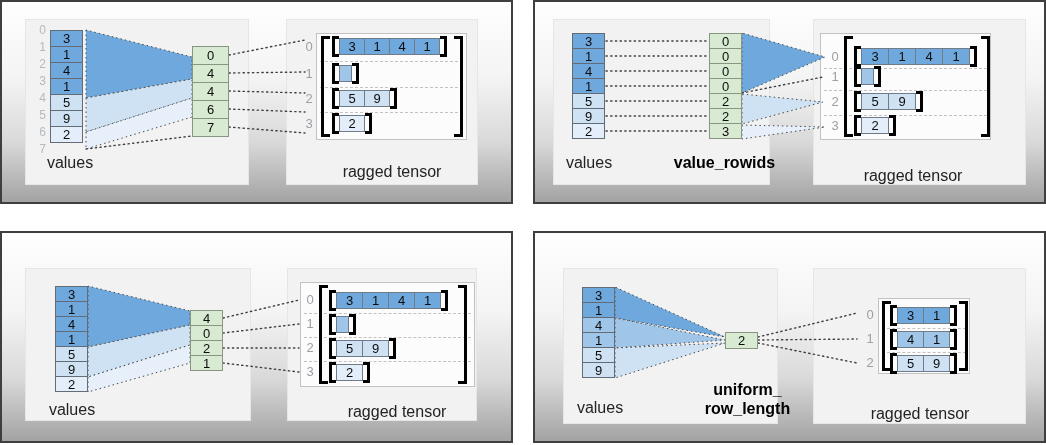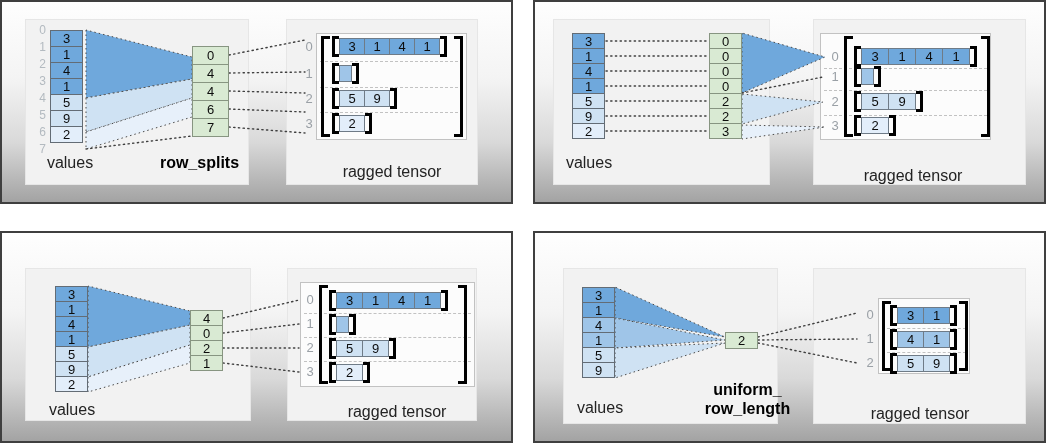--- a/index.html
+++ b/index.html
@@ -119,21 +119,20 @@
 
     <div class="cellcol h19" style="left:190px;top:44px;width:37px">
       <div class="cell c-green">0</div>
       <div class="cell c-green">4</div>
       <div class="cell c-green">4</div>
       <div class="cell c-green">6</div>
       <div class="cell c-green">7</div>
     </div>
 
     <div class="lbl" style="left:36px;top:152px;width:64px">values</div>
-    <div class="lbl b" style="left:140px;top:152px;width:115px">row_splits</div>
     <div class="lbl" style="left:315px;top:161px;width:150px">ragged tensor</div>
   </div>
 
   <div class="quad" style="left:533px;top:0;width:513px;height:204px">
     <div class="subpanel" style="left:18px;top:17px;width:217px;height:166px"></div>
     <div class="subpanel" style="left:278px;top:17px;width:213px;height:166px"></div>
 
     <div class="tbox" style="left:285px;top:31px;width:171px;height:107px">
       <div class="sep" style="top:34px"></div>
       <div class="sep" style="top:56px"></div>
@@ -199,20 +198,21 @@
       <div class="cell c-green">0</div>
       <div class="cell c-green">0</div>
       <div class="cell c-green">0</div>
       <div class="cell c-green">0</div>
       <div class="cell c-green">2</div>
       <div class="cell c-green">2</div>
       <div class="cell c-green">3</div>
     </div>
 
     <div class="lbl" style="left:22px;top:152px;width:64px">values</div>
+    <div class="lbl b" style="left:122px;top:152px;width:135px">value_rowids</div>
     <div class="lbl" style="left:305px;top:165px;width:146px">ragged tensor</div>
   </div>
 
   <div class="quad" style="left:0;top:231px;width:513px;height:212px">
     <div class="subpanel" style="left:23px;top:35px;width:226px;height:153px"></div>
     <div class="subpanel" style="left:285px;top:35px;width:190px;height:153px"></div>
 
     <div class="tbox" style="left:298px;top:49px;width:175px;height:105px">
       <div class="sep" style="top:30px"></div>
       <div class="sep" style="top:54px"></div>

